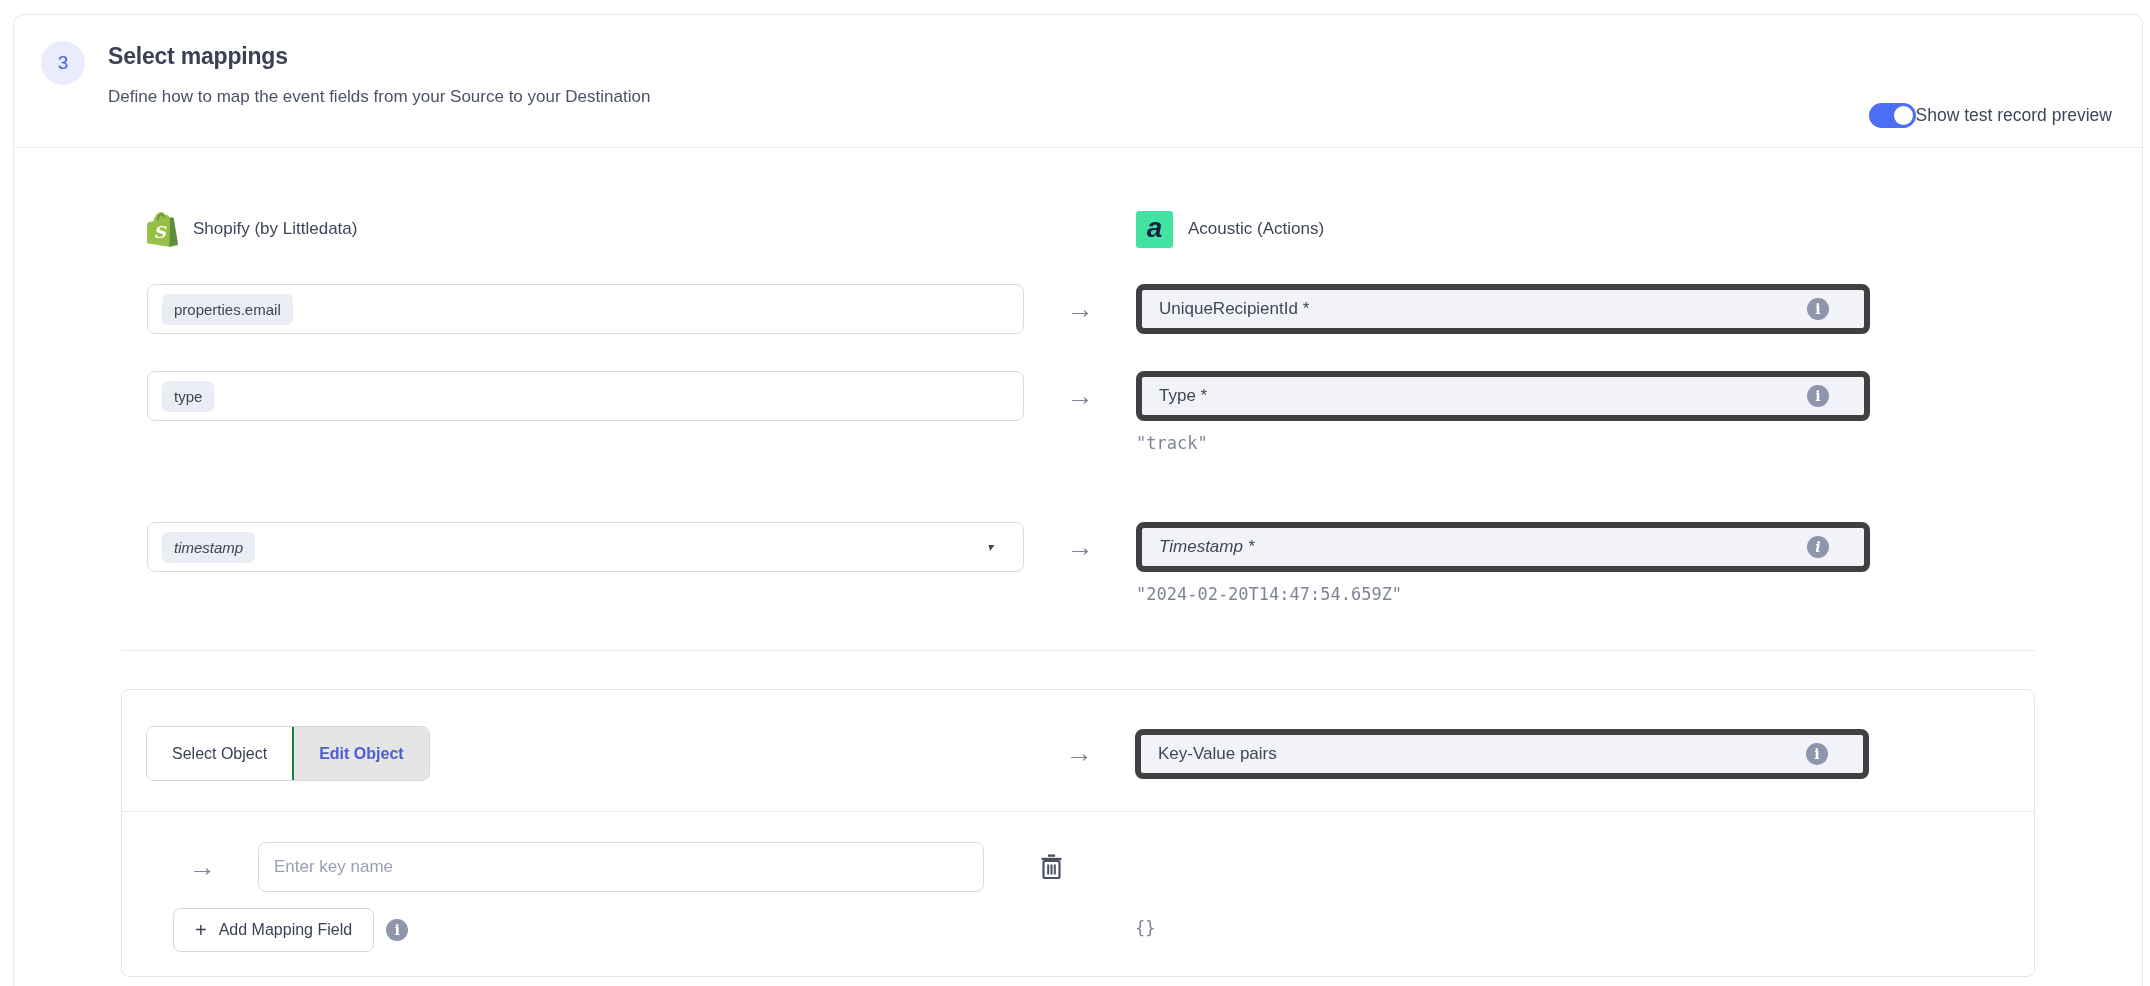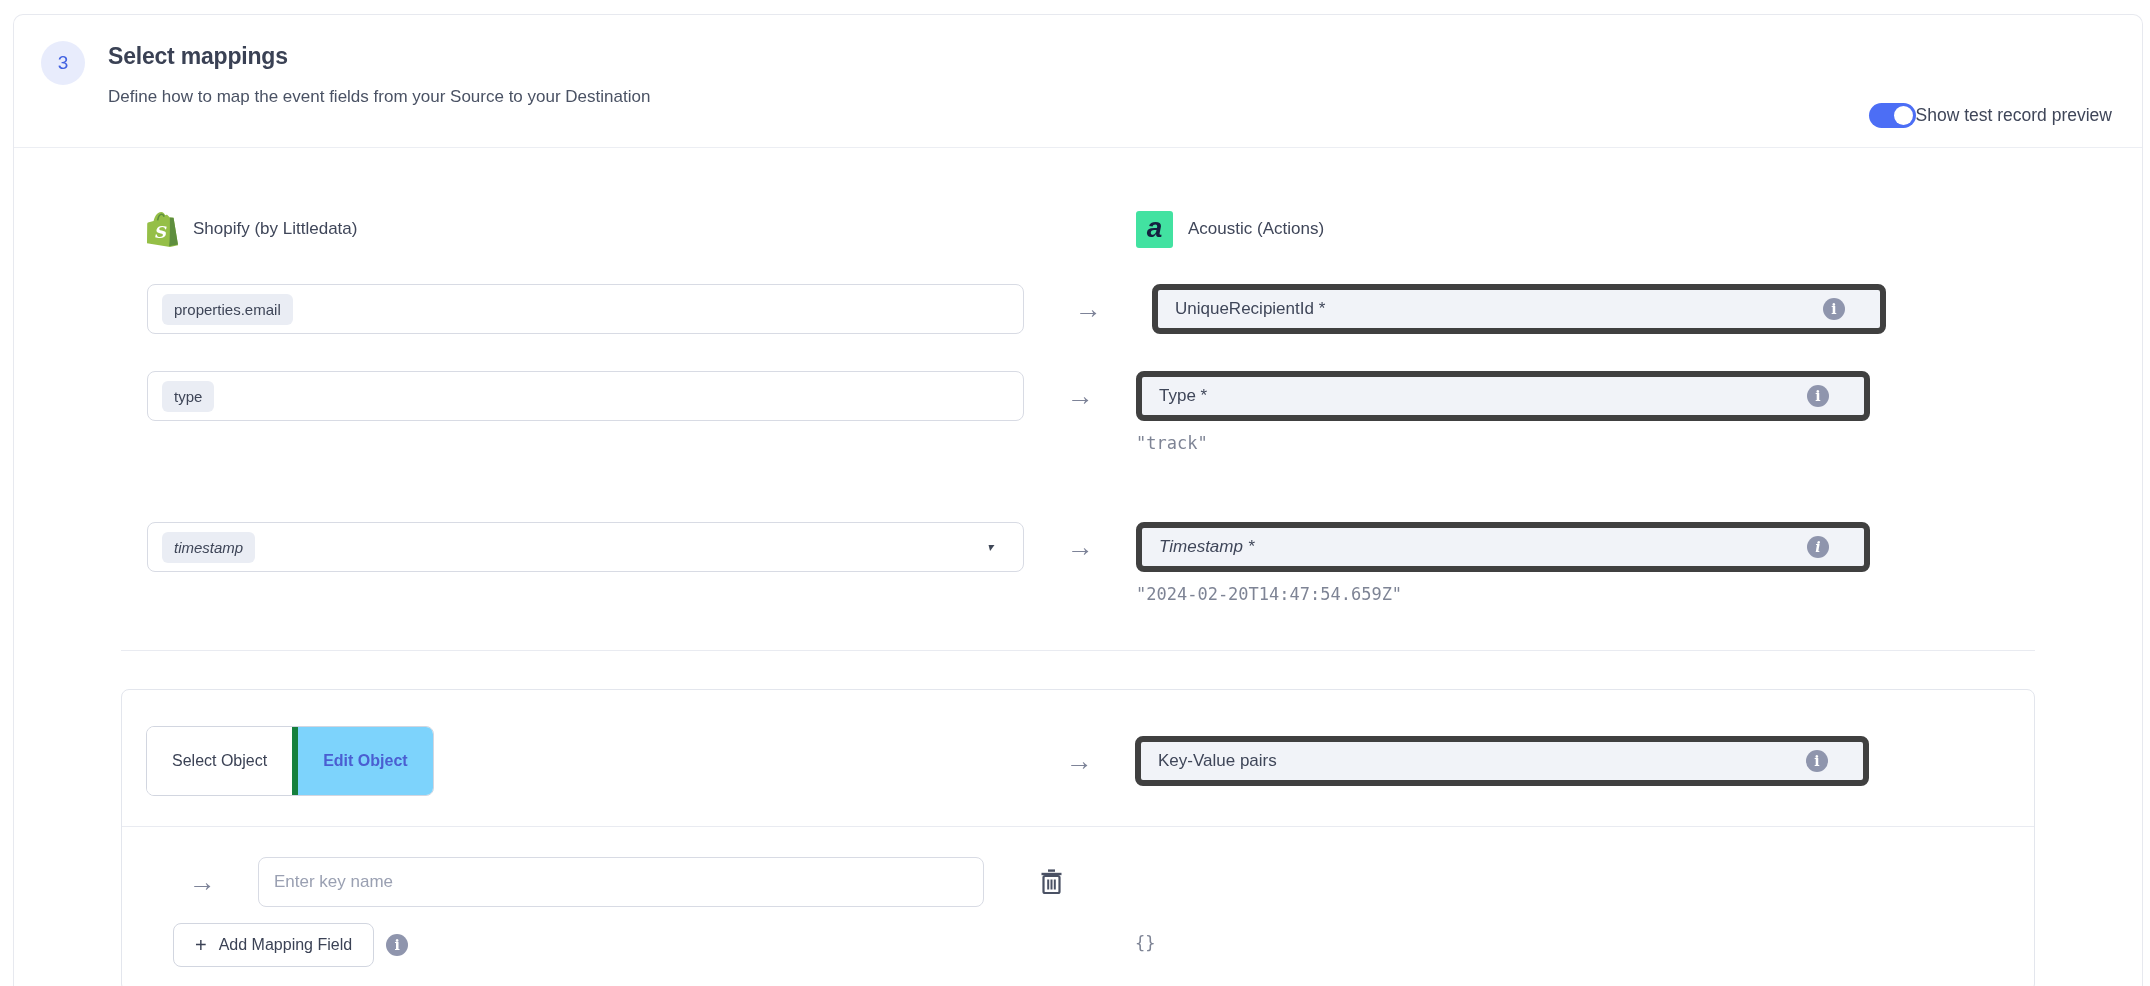--- a/index.html
+++ b/index.html
@@ -55,39 +55,39 @@
   }
   .info-icon {
     width:22px; height:22px; border-radius:50%; background:#8f95ad; color:#fff; flex:0 0 auto;
     font-family:"DejaVu Serif", serif; font-size:14px; font-weight:bold;
     display:flex; align-items:center; justify-content:center; margin-left:auto; margin-right:18px;
     cursor:pointer;
   }
   .mono { font-family:"DejaVu Sans Mono", monospace; font-size:17px; color:#7e8495; }
   .preview-row { margin-top:12px; height:25px; align-items:flex-start; }
 
-  .row-1 { margin-top:35px;gap:8px; }
+  .row-1 { margin-top:35px; }
   .row-2 { margin-top:37px; }
   .row-3 { margin-top:64px;font-style:italic; }
 
   .divider { height:1px; background:#e9ebf1; margin-left:107px; width:1914px; }
   .divider-mid { margin-top:41px; }
   .divider-bottom { margin-top:25px; }
 
   
   .sub-panel { margin-top:38px; margin-left:107px; width:1914px; border:1px solid #e3e6ed; border-radius:8px; background:#fff; }
   .panel-row { display:flex; align-items:center; padding:0 24px; }
   .panel-top { padding-top:36px; padding-bottom:30px; }
   .panel-divider { height:1px; background:#e9ebf1; }
   .panel-mid { padding-top:30px; }
   .panel-bottom { padding-top:16px; padding-bottom:24px; align-items:flex-start; }
 
-  .seg { display:inline-flex; border:1px solid #d2d6e0; border-radius:8px; overflow:hidden; height:70px; background:#fff; }
+  .seg { display:inline-flex; border:1px solid #d2d6e0; border-radius:8px; overflow:hidden; height:55px; background:#fff; }
   .seg-btn { padding:0 25px; display:flex; align-items:center; font-size:16px; color:#3b4255; background:#fff; cursor:pointer; }
-  .seg-btn.active { background:#7dd3fc; color:#4a5ed1; font-weight:bold; border-left:6px solid #15803d; }
+  .seg-btn.active { background:#e5e5e5; color:#4a5ed1; font-weight:bold; border-left:2px solid #15803d; }
 
   .text-input {
     height:50px; background:#fff; border:1px solid #d8dbe4; border-radius:8px;
     padding:0 15px; font-size:17px; color:#3f4659; outline:none;
     font-family:"Liberation Sans", sans-serif;
   }
   .text-input::placeholder { color:#9aa0b2; opacity:1; }
   .var-input { width:850px; margin-left:27px; }
   .key-input { width:726px; }
   .trash-btn { margin-left:56px; background:none; border:none; cursor:pointer; padding:0; line-height:0; }

